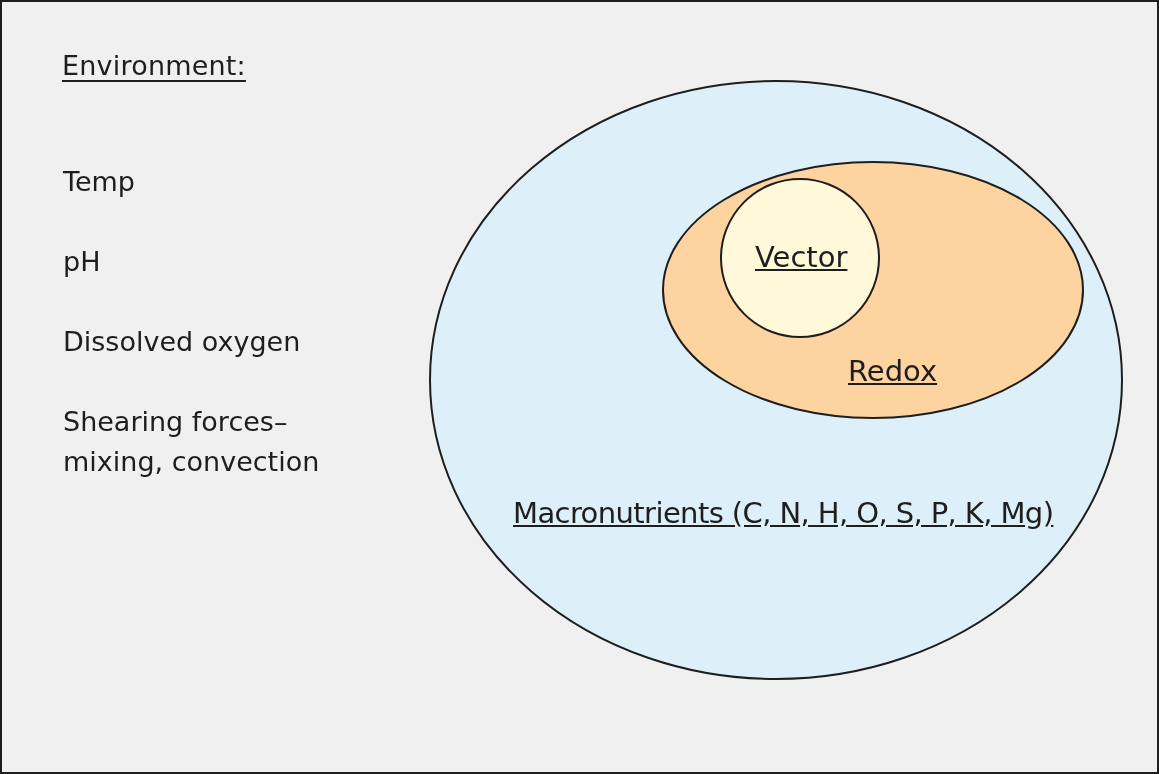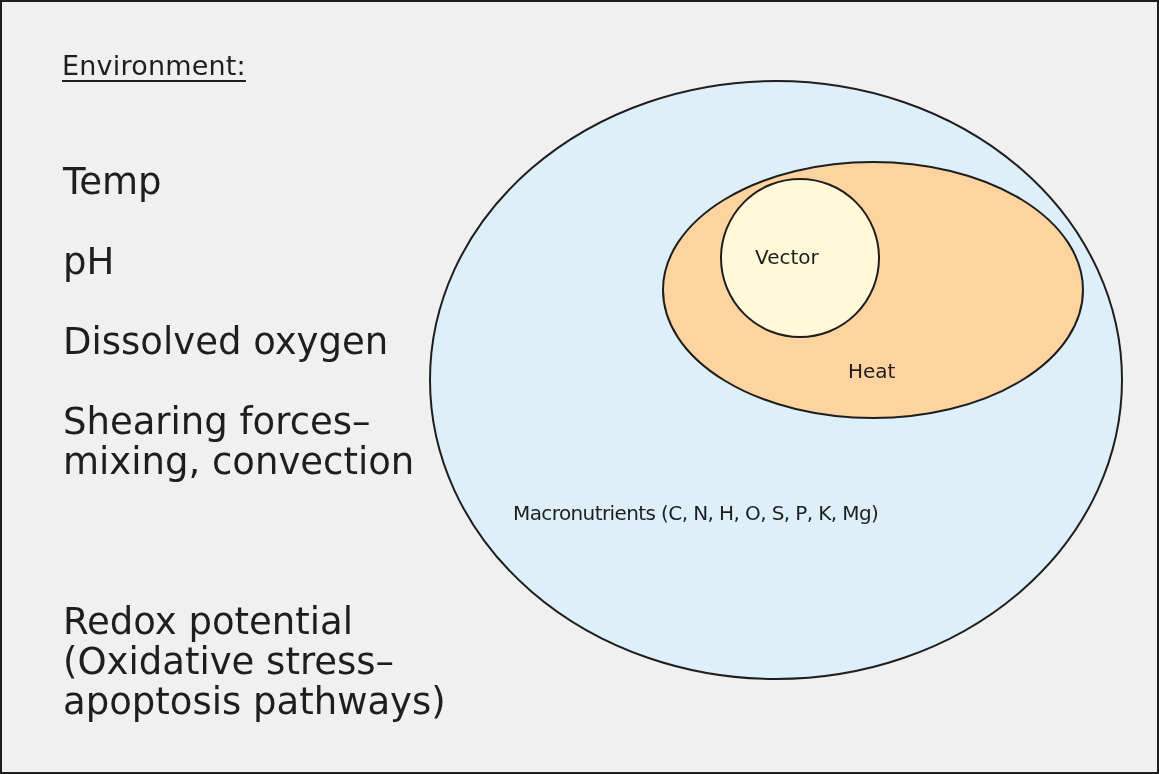--- a/index.html
+++ b/index.html
@@ -11,22 +11,22 @@
     .frame {
       position: absolute; left: 0; top: 0; width: 1155px; height: 770px;
       border: 2px solid #1e1e1e; box-sizing: content-box;
     }
     .frame-inner { position: absolute; left: 12px; top: 0; width: 1155px; height: 770px; }
     svg.diagram { position: absolute; left: 0; top: 0; }
     .env-title {
       position: absolute; left: 48px; top: 48px; font-size: 27px; letter-spacing: 0.2px;
       text-decoration: underline; text-underline-offset: 5px; text-decoration-thickness: 2px;
     }
-    .env-item { position: absolute; left: 49px; font-size: 37px; line-height: 40px; white-space: nowrap; }
-    .lbl { position: absolute; font-size: 20px; white-space: nowrap; line-height: 40px; }
+    .env-item { position: absolute; left: 49px; font-size: 27px; line-height: 40px; white-space: nowrap; }
+    .lbl { position: absolute; font-size: 29px; white-space: nowrap; line-height: 40px; text-decoration: underline; }
   </style>
 </head>
 <body>
 
 <div class="frame">
   <div class="frame-inner">
     <svg class="diagram" width="1155" height="770">
       <ellipse id="medium-shape" cx="762" cy="378" rx="346" ry="299" stroke="#1e1e1e" stroke-width="2" fill="#ddeff8"></ellipse>
       <ellipse id="cell-shape" cx="859" cy="288" rx="210" ry="128" stroke="#1e1e1e" stroke-width="2" fill="#fdd4a0"></ellipse>
       <circle id="vector-shape" cx="786" cy="256" r="79" stroke="#1e1e1e" stroke-width="2" fill="#fff9d9"></circle>
@@ -34,23 +34,18 @@
 
     <div class="env-title">Environment:</div>
 
     <div class="env-item" style="top:160px">Temp</div>
     <div class="env-item" style="top:240px">pH</div>
     <div class="env-item" style="top:320px">Dissolved oxygen</div>
     <div class="env-item" style="top:400px">
       <div>Shearing forces–</div>
       <div>mixing, convection</div>
     </div>
-    <div class="env-item" style="top:600px">
-      <div>Redox potential</div>
-      <div>(Oxidative stress–</div>
-      <div>apoptosis pathways)</div>
-    </div>
 
     <div class="lbl" style="left:741px; top:235px">Vector</div>
-    <div class="lbl" style="left:834px; top:349px">Heat</div>
+    <div class="lbl" style="left:834px; top:349px">Redox</div>
     <div class="lbl" style="left:499px; top:491px; letter-spacing:-0.6px">Macronutrients (C, N, H, O, S, P, K, Mg)</div>
   </div>
 </div>
 
 </body></html>

